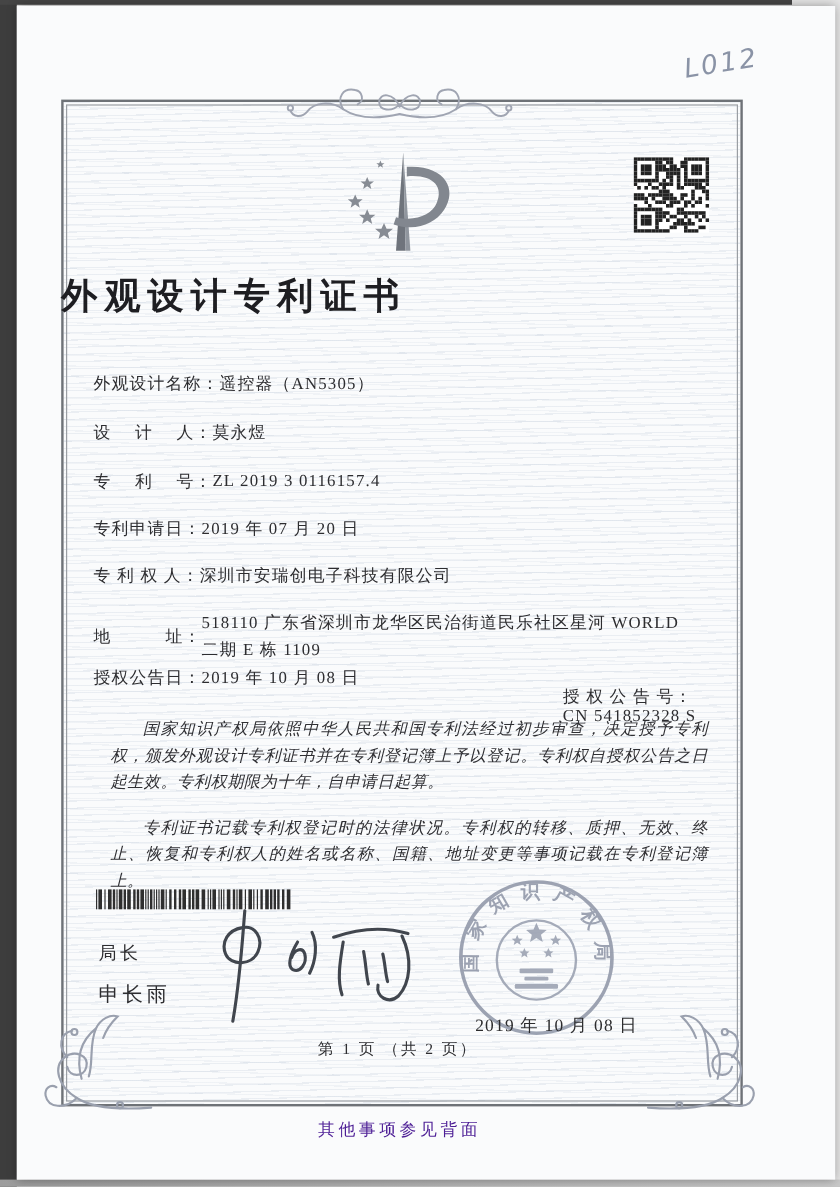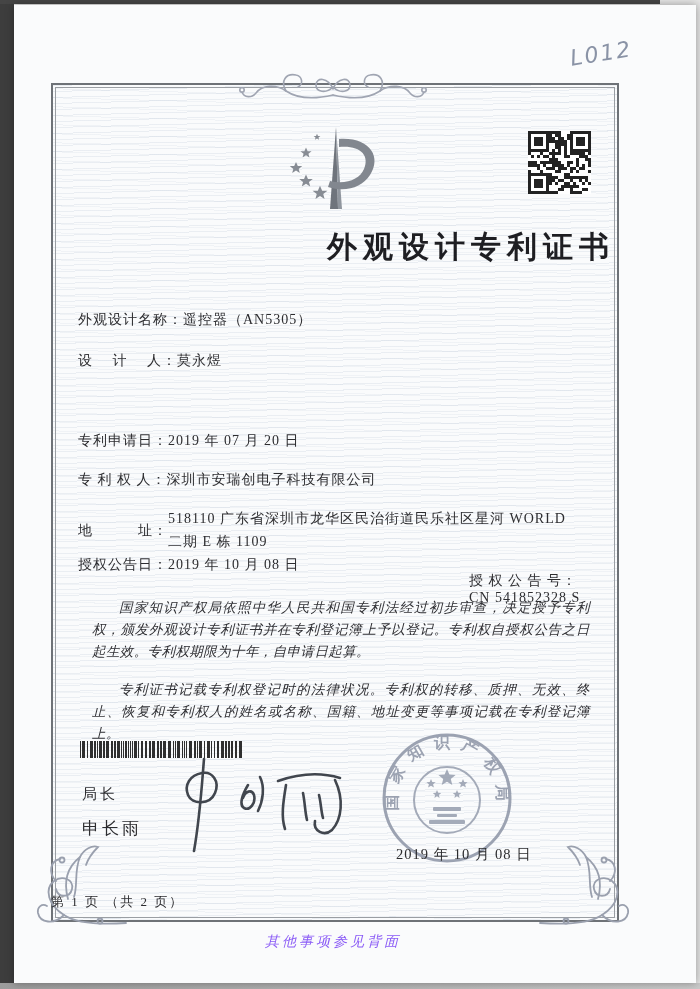--- a/index.html
+++ b/index.html
@@ -14,38 +14,38 @@
          background:
            repeating-linear-gradient(178.5deg, rgba(150,168,192,.16) 0 1px, transparent 1px 6px),
            repeating-linear-gradient(181.5deg, rgba(150,168,192,.10) 0 1px, transparent 1px 9px);}
   .frame::before{content:'';position:absolute;inset:2px;border:1px solid #9a9ea3;pointer-events:none;}
   .ink{color:#2d2d30;}
   .cert-no{position:absolute;left:64px;top:120px;font-size:14px;letter-spacing:2px;white-space:pre;}
   .note{position:absolute;left:556px;top:36px;font-size:22px;color:#8a93a6;
         font-family:"DejaVu Sans",sans-serif;font-style:italic;transform:rotate(-9deg);letter-spacing:2px;}
   .logo{position:absolute;left:262px;top:118px;}
   .qr{position:absolute;left:514px;top:126px;width:63px;height:63px;}
-  .title{position:absolute;left:37px;top:222px;width:564px;text-align:right;
+  .title{position:absolute;left:37px;top:222px;width:564px;text-align:left;
          font-size:30px;font-weight:700;letter-spacing:6px;color:#1e1e22;}
   .frow{position:absolute;left:64px;font-size:14px;letter-spacing:1px;display:flex;align-items:center;white-space:pre;}
   .frow .lab{white-space:pre;}
   .vcol{display:flex;flex-direction:column;gap:5px;white-space:pre;}
   .grant2{position:absolute;left:355px;top:0;white-space:pre;}
   .bodytext{position:absolute;left:62px;top:576px;width:530px;font-size:13.5px;line-height:22px;
             font-style:italic;color:#2f2f33;text-align:justify;}
   .bodytext p{margin:16px;text-indent:2em;letter-spacing:0.4px;}
   .barcode{position:absolute;left:66px;top:736px;width:166px;height:17px;}
   .officer-title{position:absolute;left:68px;top:780px;font-size:15px;letter-spacing:3px;text-align:center;}
   .officer-name{position:absolute;left:68px;top:812px;font-size:17px;letter-spacing:3px;}
   .signature{position:absolute;left:148px;top:746px;}
   .seal{position:absolute;left:362px;top:722px;}
   .seal-date{position:absolute;left:382px;top:840px;font-size:14.5px;letter-spacing:1px;color:#2c2c2e;white-space:pre;}
-  .page-no{position:absolute;left:37px;top:888px;width:561px;font-size:13px;letter-spacing:2px;white-space:pre;}
+  .page-no{position:absolute;left:37px;top:860px;width:561px;text-align:center;font-size:13px;letter-spacing:2px;white-space:pre;}
   .back-note{position:absolute;left:37px;top:928px;width:564px;text-align:center;font-size:14px;
-             font-style:italic;letter-spacing:3px;color:#8b5cf6;}
+             letter-spacing:3px;color:#4c1d95;}
   .orn{position:absolute;pointer-events:none;}
   .orn-top{left:222px;top:58px;}
   .orn-bl{left:14px;top:832px;}
   .orn-br{left:524px;top:832px;transform:scaleX(-1);}
 </style>
 </head>
 <body>
 
 <div class="stage">
   <div class="scan-edge-left"></div>
@@ -364,20 +364,24 @@
     <div class="title">外观设计专利证书</div>
 
     <div class="frow" style="top:306px">
       <span class="lab">外观设计名称：</span>
       <span>遥控器（AN5305）</span>
     </div>
     <div class="frow" style="top:347px">
       <span class="lab">设　 计 　人：</span>
       <span>莫永煜</span>
     </div>
+    <div class="frow" style="top:388px">
+      <span class="lab">专　 利 　号：</span>
+      <span>ZL 2019 3 0116157.4</span>
+    </div>
     <div class="frow" style="top:427px">
       <span class="lab">专利申请日：</span>
       <span>2019 年 07 月 20 日</span>
     </div>
     <div class="frow" style="top:466px">
       <span class="lab">专 利 权 人：</span>
       <span>深圳市安瑞创电子科技有限公司</span>
     </div>
     <div class="frow" style="top:505px">
       <span class="lab">地　　　址：</span>

